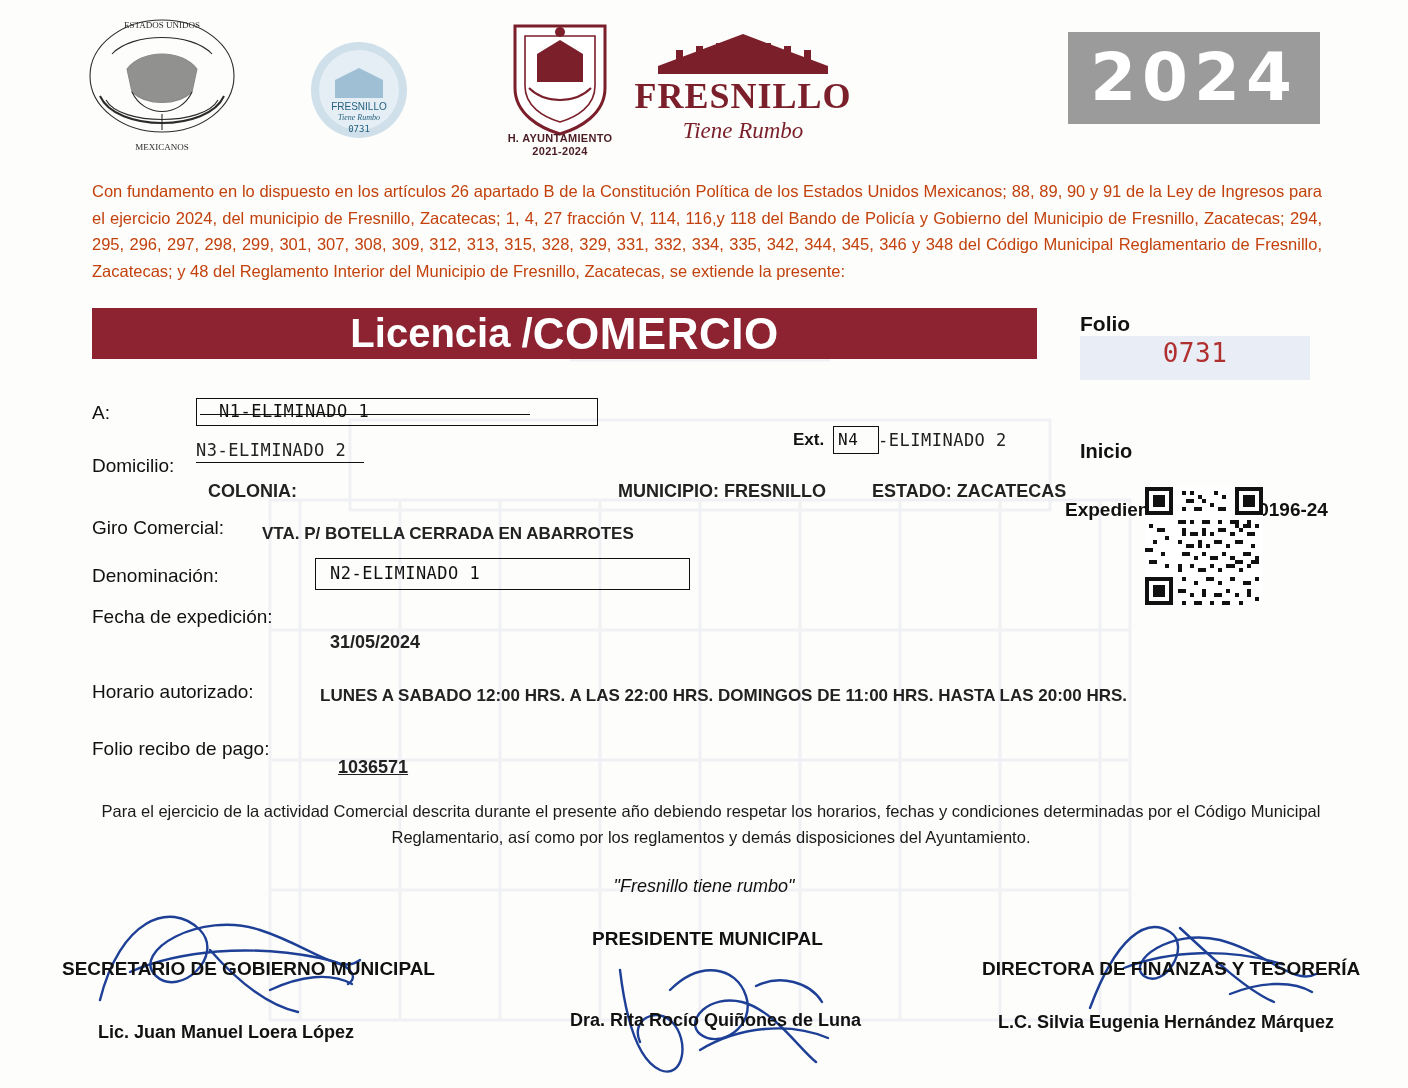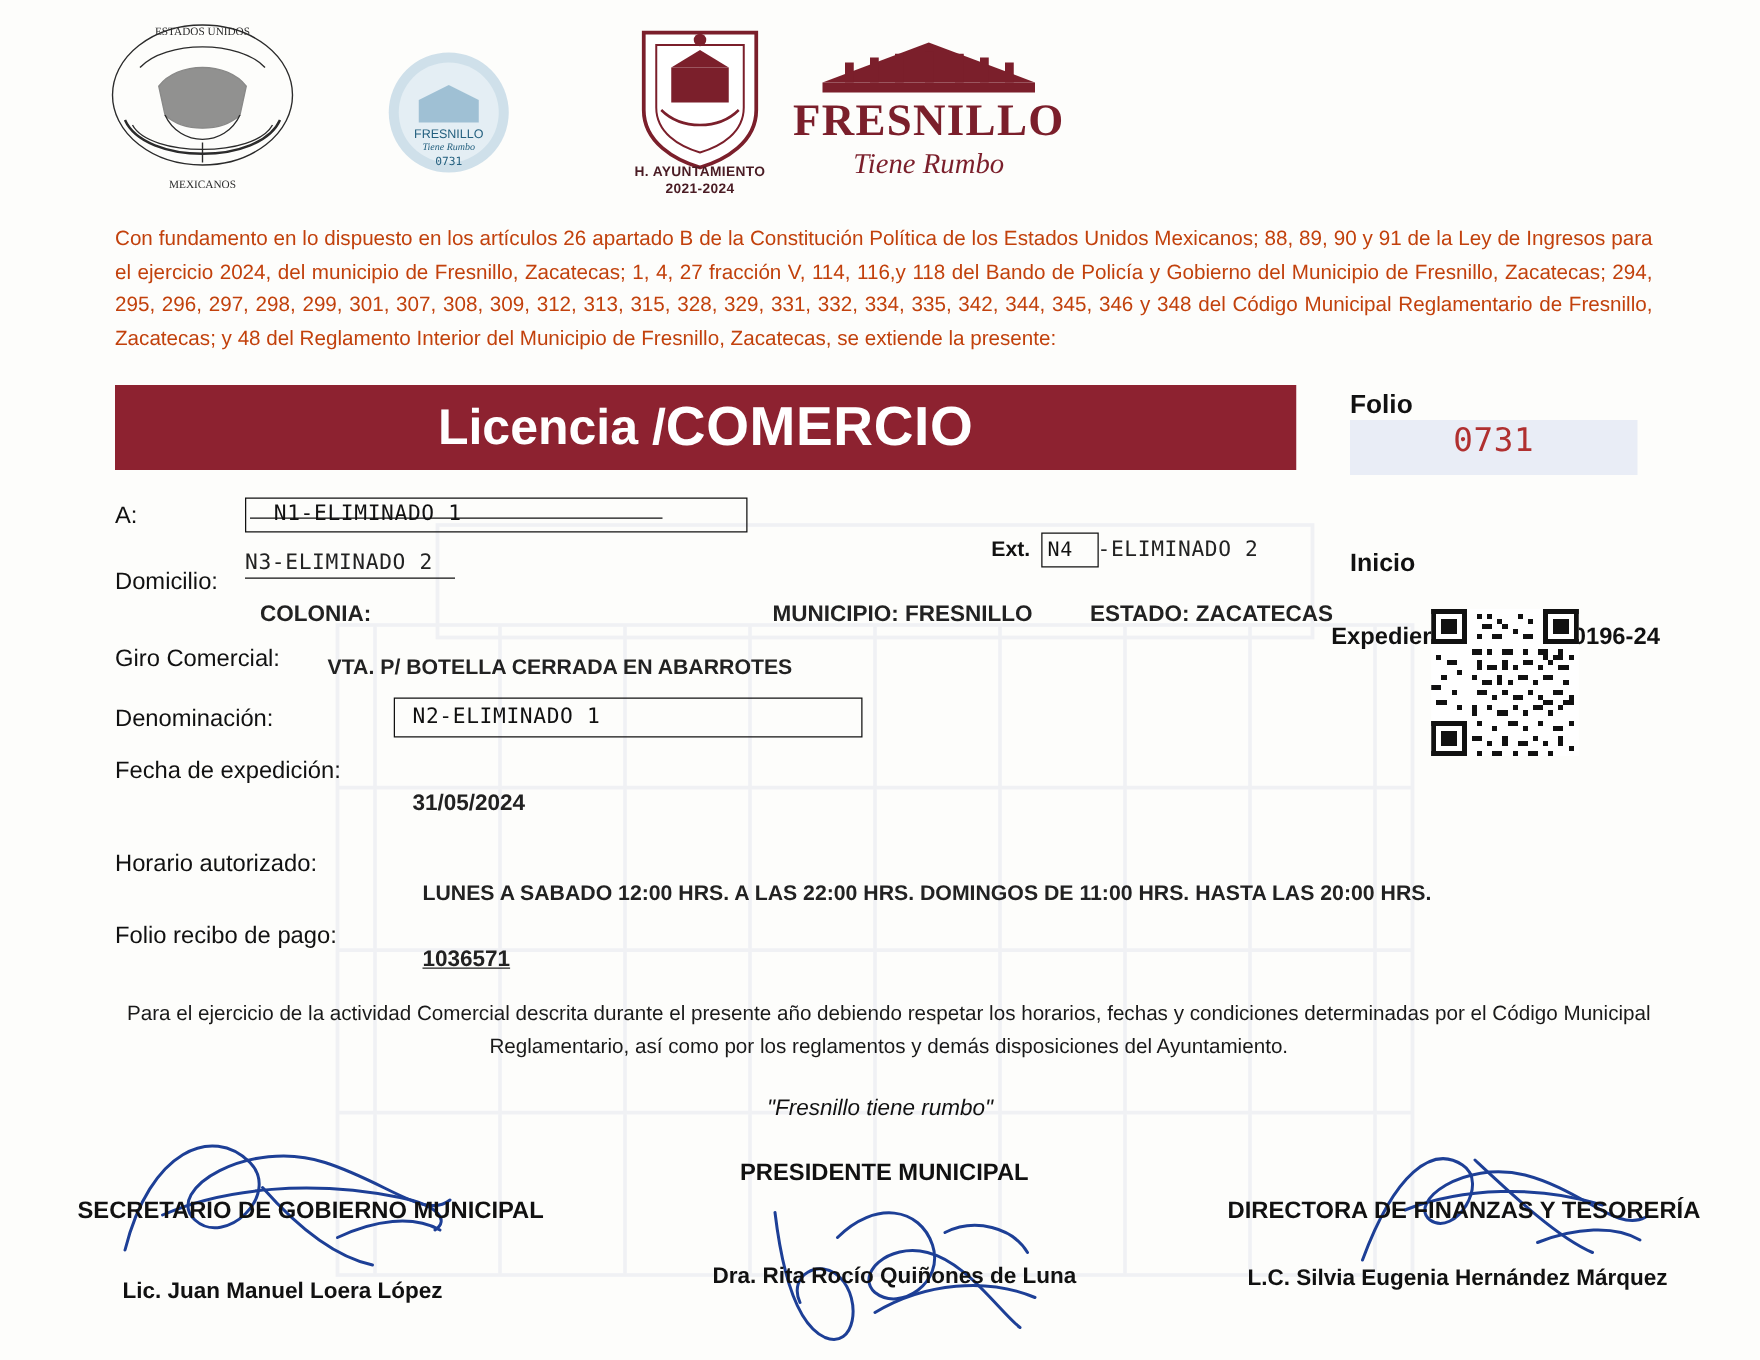--- a/index.html
+++ b/index.html
@@ -35,21 +35,21 @@
   }
 
   
   .legal{
     position:absolute;left:92px;top:178px;width:1230px;
     font-size:16.5px;line-height:1.62;color:#c2410c;text-align:justify;
   }
 
   
   .banner{
-    position:absolute;left:92px;top:308px;width:945px;height:68px;
+    position:absolute;left:92px;top:308px;width:945px;height:51px;
     background:#8d2230;display:flex;align-items:center;justify-content:center;
   }
   .banner .t1{font-size:40px;font-weight:bold;color:#fff;font-style:normal;}
   .banner .t2{font-size:44px;font-weight:bold;color:#fff;letter-spacing:0.5px;}
 
   .folio-label{position:absolute;left:1080px;top:312px;font-size:21px;font-weight:bold;color:#111;}
   .folio-box{position:absolute;left:1080px;top:336px;width:230px;height:44px;background:#e9edf6;}
   .folio-num{position:absolute;left:1080px;top:338px;width:230px;text-align:center;
     font-size:26px;color:#b03030;font-family:"DejaVu Sans Mono", monospace;}
 
@@ -80,21 +80,21 @@
   .giro-val{left:262px;top:524px;font-size:17px;font-weight:bold;}
 
   .den-label{left:92px;top:565px;}
   .box-den{position:absolute;left:315px;top:558px;width:373px;height:30px;border:1.4px solid #111;}
   .box-den span{position:absolute;left:14px;top:4px;font-size:17px;}
 
   .fexp-label{left:92px;top:606px;}
   .fexp-val{left:330px;top:632px;font-size:18px;font-weight:bold;}
 
   .hor-label{left:92px;top:681px;}
-  .hor-val{left:338px;top:686px;font-size:17px;font-weight:bold;margin-top:19px;}
+  .hor-val{left:320px;top:686px;font-size:17px;font-weight:bold;}
 
   .frec-label{left:92px;top:738px;}
   .frec-val{left:338px;top:757px;font-size:18px;font-weight:bold;text-decoration:underline;}
 
   .inicio-label{position:absolute;left:1080px;top:440px;font-size:20px;font-weight:bold;}
   .exped{position:absolute;left:1065px;top:467px;font-size:19px;font-weight:bold;margin-top:32px;}
 
   
   .qr{position:absolute;left:1145px;top:487px;width:118px;height:118px;}
 
@@ -185,20 +185,23 @@
           <rect x="110" y="21" width="7" height="25"></rect>
           <rect x="134" y="23" width="7" height="23"></rect>
           <rect x="154" y="26" width="7" height="20"></rect>
           <rect x="174" y="30" width="7" height="16"></rect>
         </g>
       </g>
       <text x="113" y="88" text-anchor="middle" font-size="36" font-weight="bold" fill="#7b1f2b" font-family="Liberation Serif, serif" letter-spacing="1">FRESNILLO</text>
       <text x="113" y="118" text-anchor="middle" font-size="23" font-style="italic" fill="#7b1f2b" font-family="Liberation Serif, serif">Tiene Rumbo</text>
     </svg>
 
+    <div class="year-box">
+      <span>2024</span>
+    </div>
   </div>
 
   <div class="legal">Con fundamento en lo dispuesto en los artículos 26 apartado B de la Constitución Política de los Estados Unidos Mexicanos; 88, 89, 90 y 91 de la Ley de Ingresos para el ejercicio 2024, del municipio de Fresnillo, Zacatecas; 1, 4, 27 fracción V, 114, 116,y 118 del Bando de Policía y Gobierno del Municipio de Fresnillo, Zacatecas; 294, 295, 296, 297, 298, 299, 301, 307, 308, 309, 312, 313, 315, 328, 329, 331, 332, 334, 335, 342, 344, 345, 346 y 348 del Código Municipal Reglamentario de Fresnillo, Zacatecas; y 48 del Reglamento Interior del Municipio de Fresnillo, Zacatecas, se extiende la presente:</div>
 
   <div class="banner">
     <span class="t1">Licencia /</span>
     <span class="t2">COMERCIO</span>
   </div>
 
   <div class="folio-label">Folio</div>

